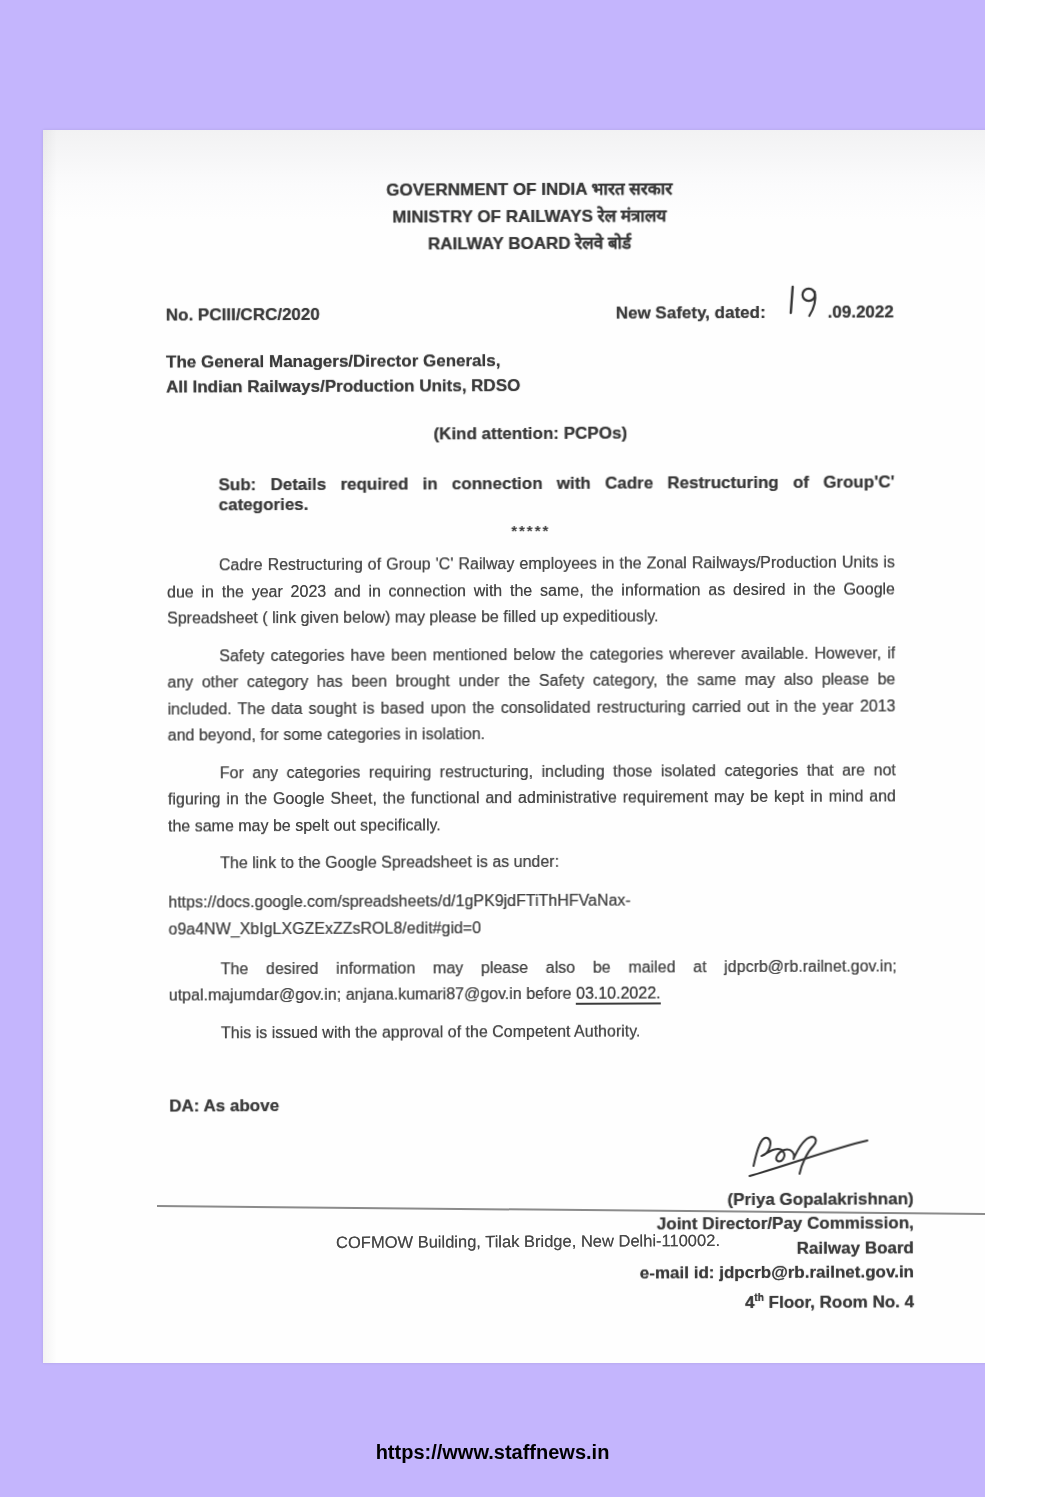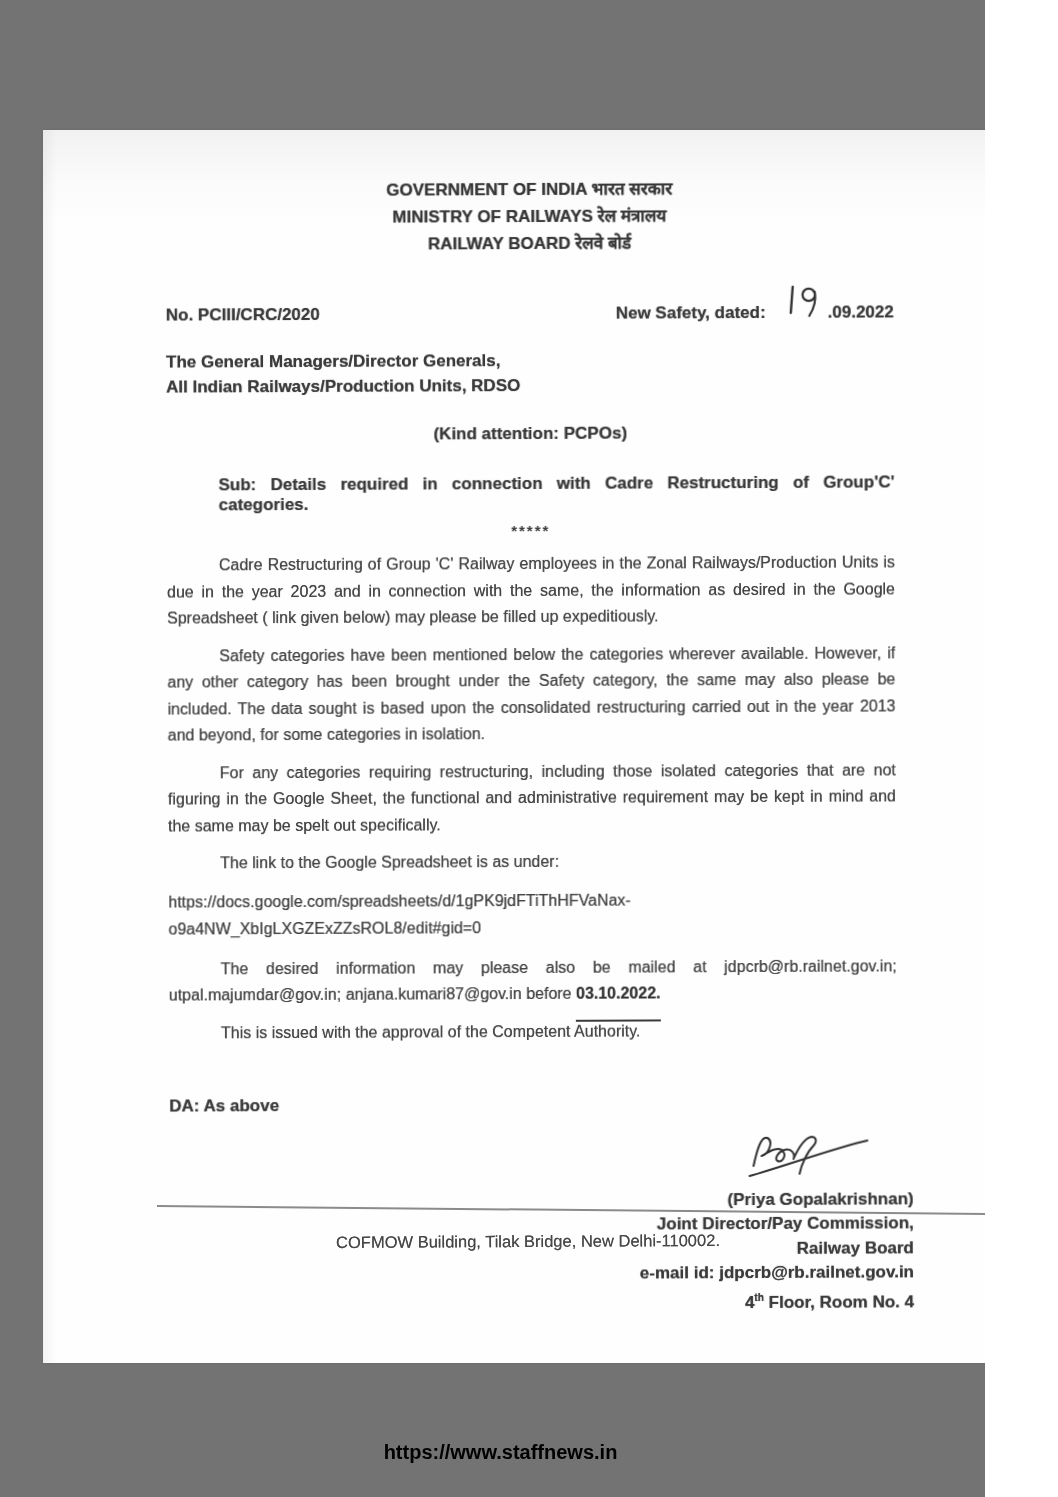--- a/index.html
+++ b/index.html
@@ -1,16 +1,16 @@
 <!DOCTYPE html>
 <html><head>
 <meta charset="utf-8">
 <style>
   html,body{margin:0;padding:0;background:#ffffff;}
-  .canvas{position:relative;width:985px;height:1497px;background:#737373;overflow:hidden;
+  .canvas{position:relative;width:985px;height:1497px;background:#c4b5fd;overflow:hidden;
           font-family:"Liberation Sans",sans-serif;}
   .page{position:absolute;left:43px;top:130px;width:970px;height:1233px;
         background:
           linear-gradient(90deg,rgba(0,0,0,0.045),rgba(0,0,0,0) 14px),
           linear-gradient(270deg,rgba(0,0,0,0.04),rgba(0,0,0,0) 16px),
           linear-gradient(180deg,#f2f2f3 0px,#fbfbfc 55px,#fefefe 90px,#fefefe 100%);
         box-shadow:0 0 3px rgba(0,0,0,0.10);}
   .letter{position:relative;padding:46px 120px 0 122px;transform:rotate(-0.25deg);
           transform-origin:50% 0;color:#3f3f3f;filter:blur(0.2px);}
   .hd{text-align:center;font-size:17px;line-height:27px;font-weight:700;color:#383838;
@@ -24,30 +24,30 @@
   .kind{margin-top:26px;text-align:center;font-size:17px;font-weight:700;color:#3a3a3a;
         text-shadow:0 0 0.7px rgba(60,60,60,0.8);}
   .sub{margin-top:30px;margin-left:52px;font-size:17px;font-weight:700;color:#3a3a3a;
        text-align:justify;text-align-last:justify;text-shadow:0 0 0.7px rgba(60,60,60,0.8);}
   .stars{text-align:center;font-weight:700;font-size:15px;letter-spacing:2px;margin:8px 0 12px 0;color:#3a3a3a;}
   .para{font-size:16px;line-height:26.5px;text-align:justify;text-indent:52px;margin:0 0 11px 0;
         color:#424242;text-shadow:0 0 0.6px rgba(66,66,66,0.8);}
   .para.noj{text-align:left;}
   .linkblock{font-size:16px;line-height:27px;margin:3px 0 14px 0;color:#424242;word-break:break-all;
              text-shadow:0 0 0.6px rgba(66,66,66,0.8);}
-  .deadline{font-weight:700;color:#333;border-bottom:2px solid #3a3a3a;padding-bottom:18px;}
+  .deadline{font-weight:400;color:#333;border-bottom:2px solid #3a3a3a;padding-bottom:1px;}
   .da{margin-top:50px;font-size:17px;font-weight:700;color:#3a3a3a;text-shadow:0 0 0.7px rgba(60,60,60,0.8);}
   .sig{margin-top:14px;margin-right:-16px;text-align:right;font-size:17px;line-height:24.5px;
        font-weight:700;color:#3a3a3a;text-shadow:0 0 0.7px rgba(60,60,60,0.8);}
   .scribble{display:inline-block;margin:0 42px -14px 0;}
   .rule{position:absolute;left:114px;top:1075px;width:855px;height:2px;background:#8b8b8b;
         transform:rotate(0.55deg);transform-origin:left center;}
   .cofmow{position:absolute;left:0;top:1102px;width:100%;text-align:center;font-size:16.5px;
           color:#474747;text-shadow:0 0 0.6px rgba(66,66,66,0.8);transform:rotate(-0.3deg);}
-  .watermark{position:absolute;left:8px;top:1441px;width:100%;text-align:center;font-size:20px;
+  .watermark{position:absolute;left:0;top:1441px;width:100%;text-align:center;font-size:20px;
              font-weight:700;color:#000;}
   sup{font-size:10px;}
   svg path,svg circle{stroke:#333;fill:none;stroke-linecap:round;stroke-linejoin:round;}
 </style>
 </head>
 <body>
 
 <div class="canvas">
   <div class="page">
     <div class="letter">

